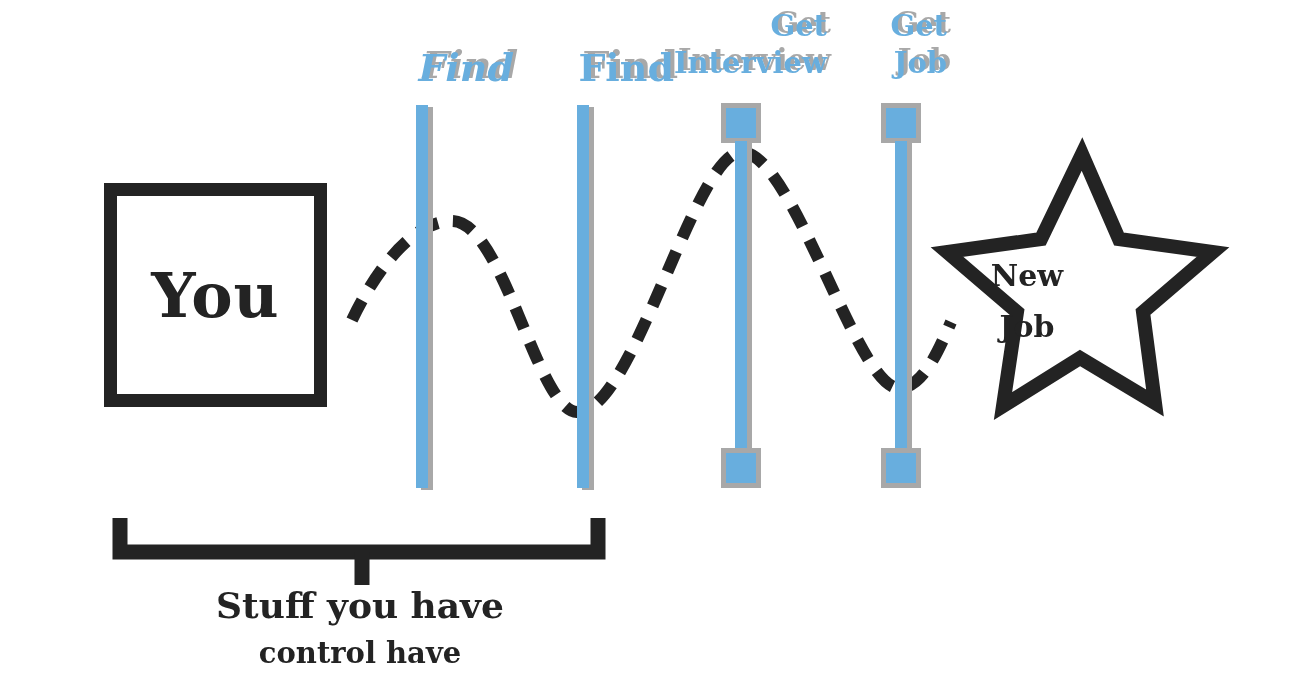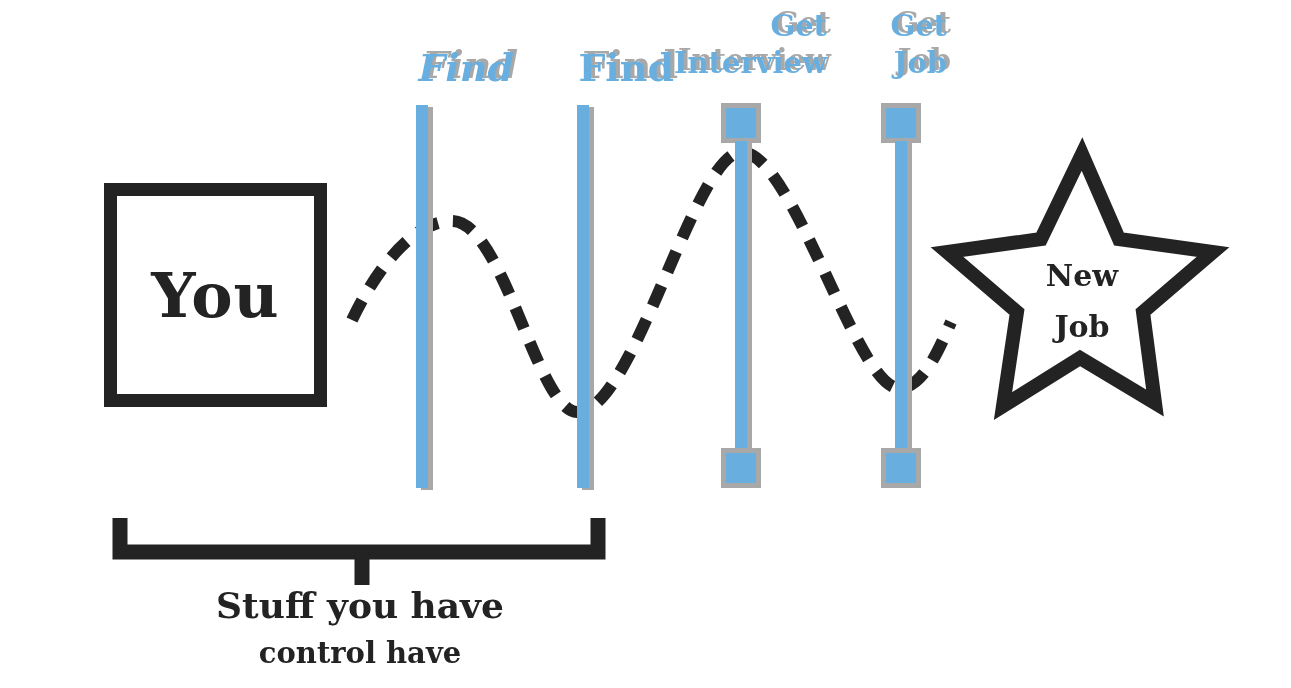--- a/index.html
+++ b/index.html
@@ -65,21 +65,21 @@
   }
   .stage-label.big{font-size:38px;top:47px;width:180px;line-height:1.1;}
   .stage-label.find{left:334px;font-style:italic;}
   .stage-label.apply{left:494px;}
   .stage-label.small{font-size:29px;top:8px;line-height:1.28;}
   .stage-label.interview{left:667px;width:160px;}
   .stage-label.job{left:857px;width:90px;}
 
   
   .star-label{
-    position:absolute;left:1022px;top:250px;width:120px;z-index:4;
+    position:absolute;left:967px;top:250px;width:120px;z-index:4;
     text-align:center;font-weight:bold;font-size:30px;line-height:1.7;
     color:var(--ink);
   }
 
   
   .caption{
     position:absolute;left:210px;top:586px;width:300px;z-index:4;
     text-align:center;color:var(--ink);font-weight:bold;
   }
   .caption .line1{font-size:36px;line-height:1.1;}

